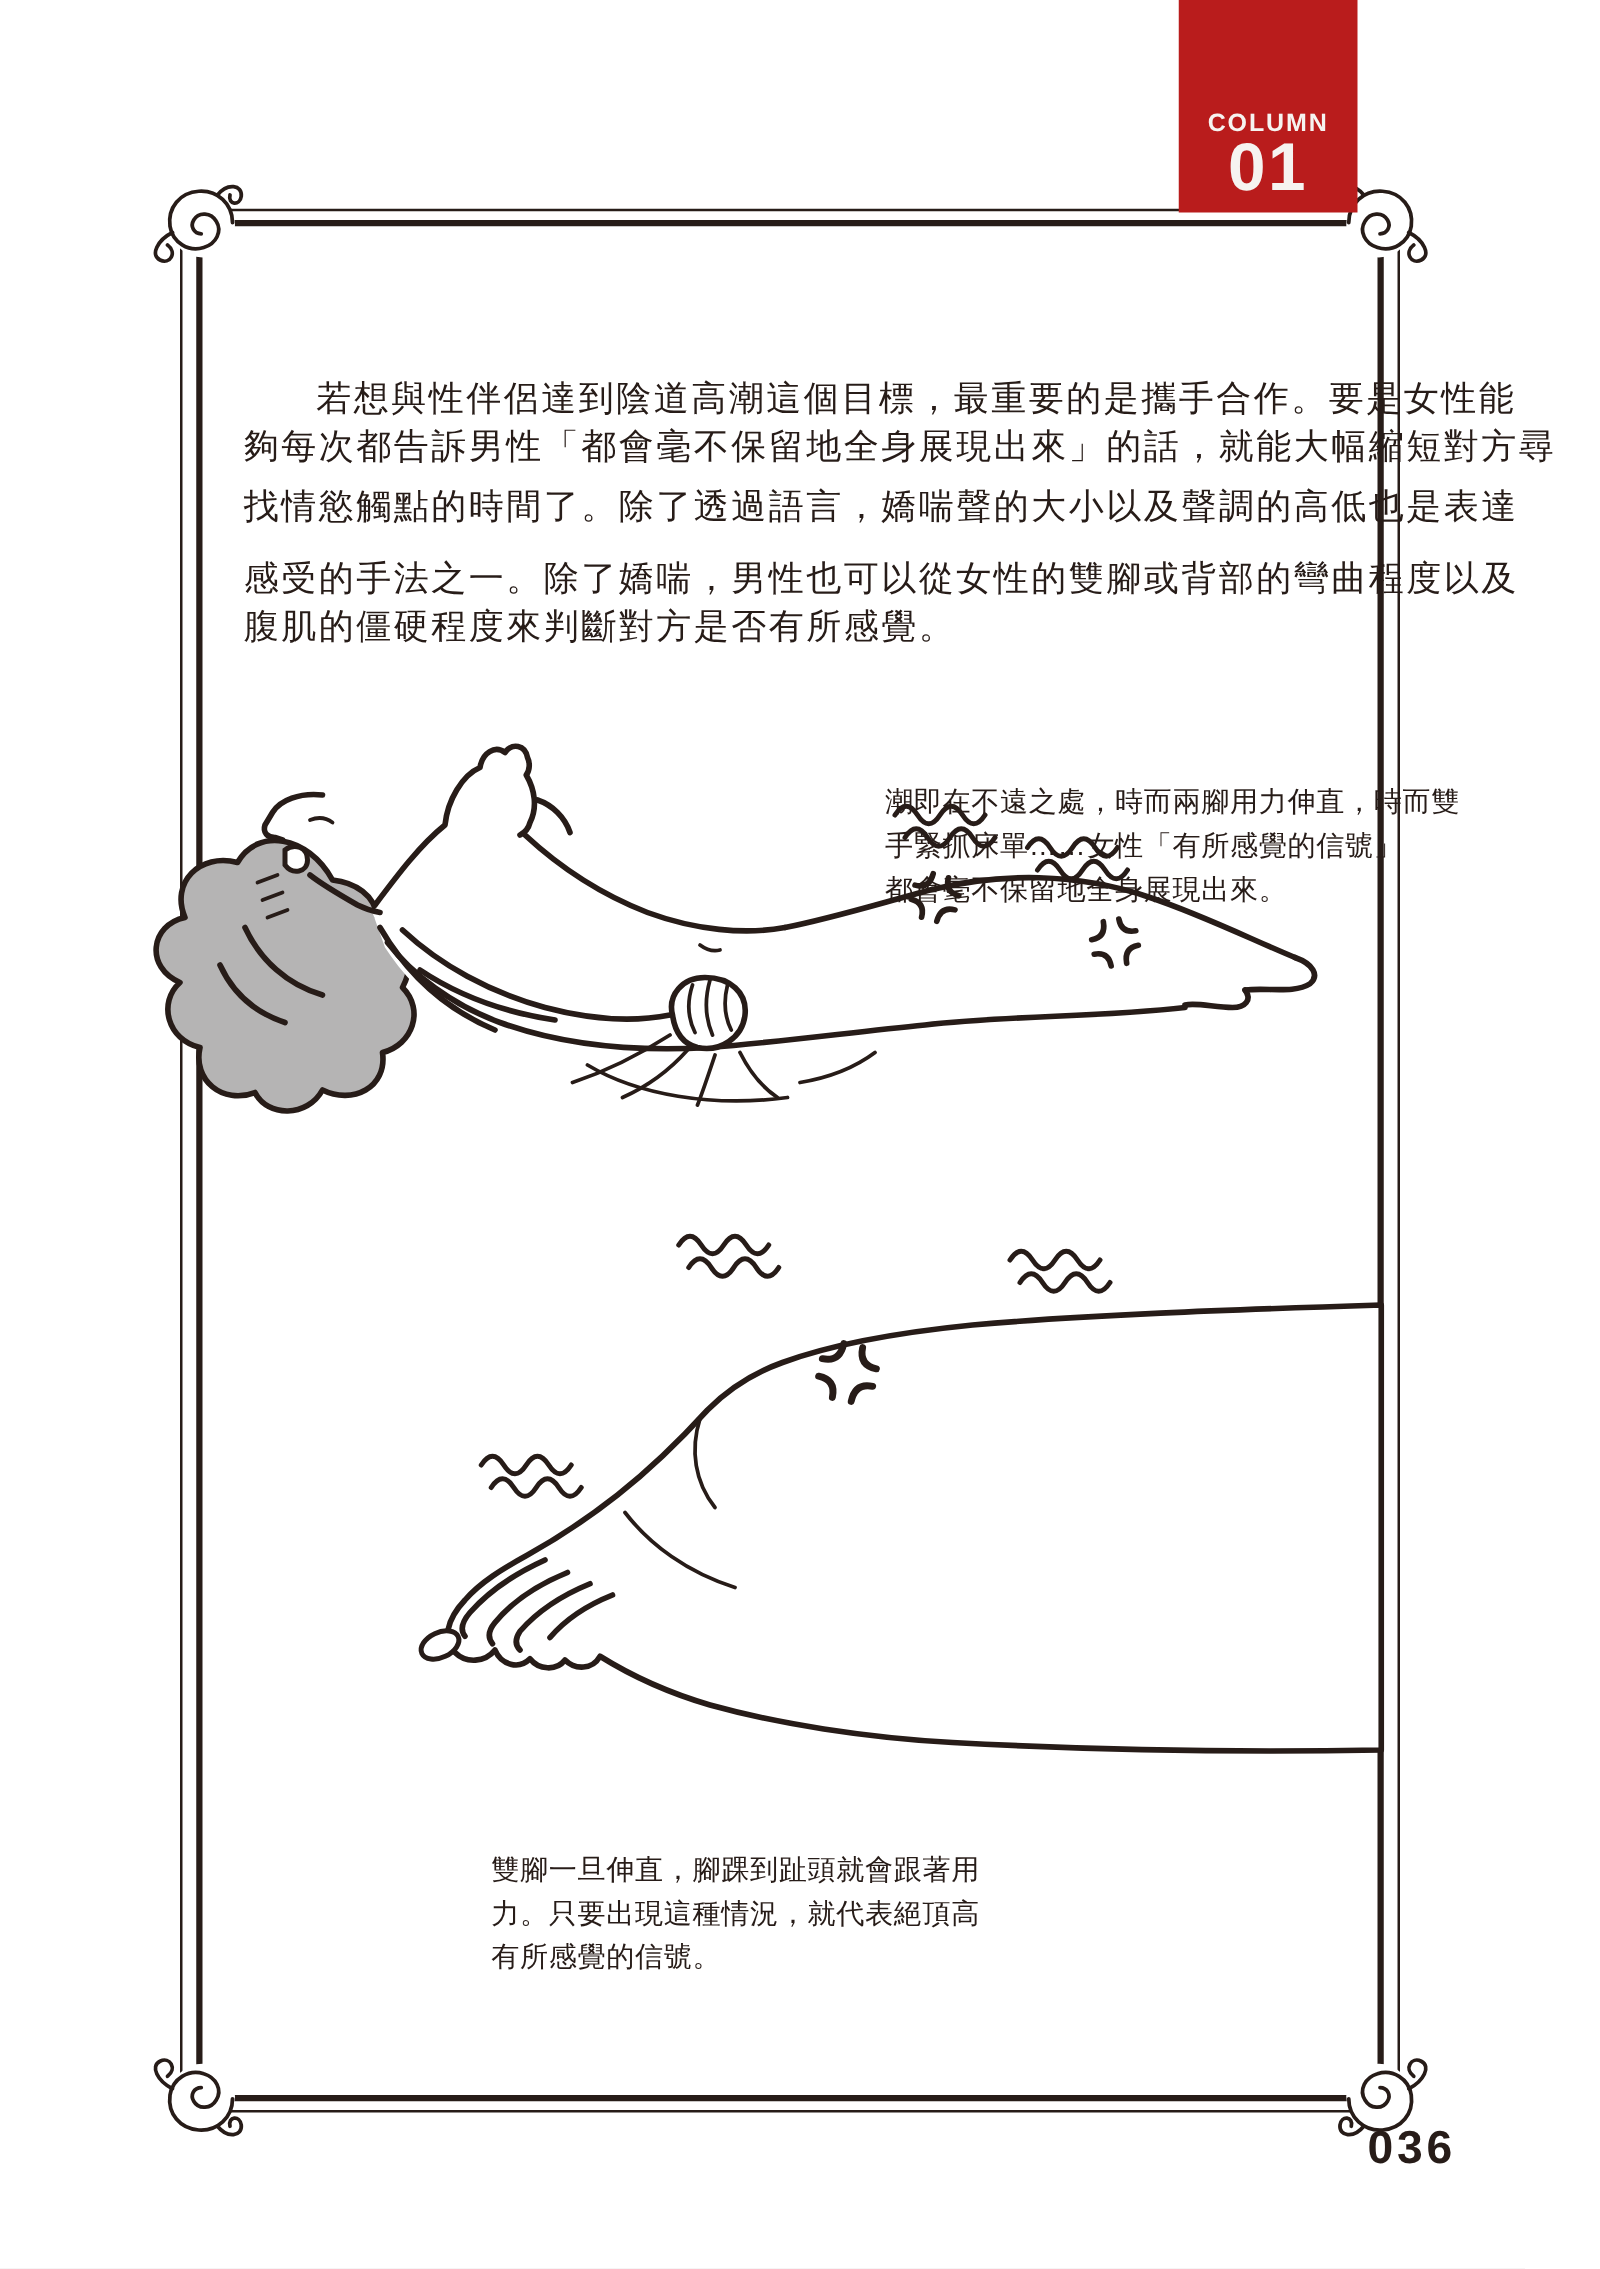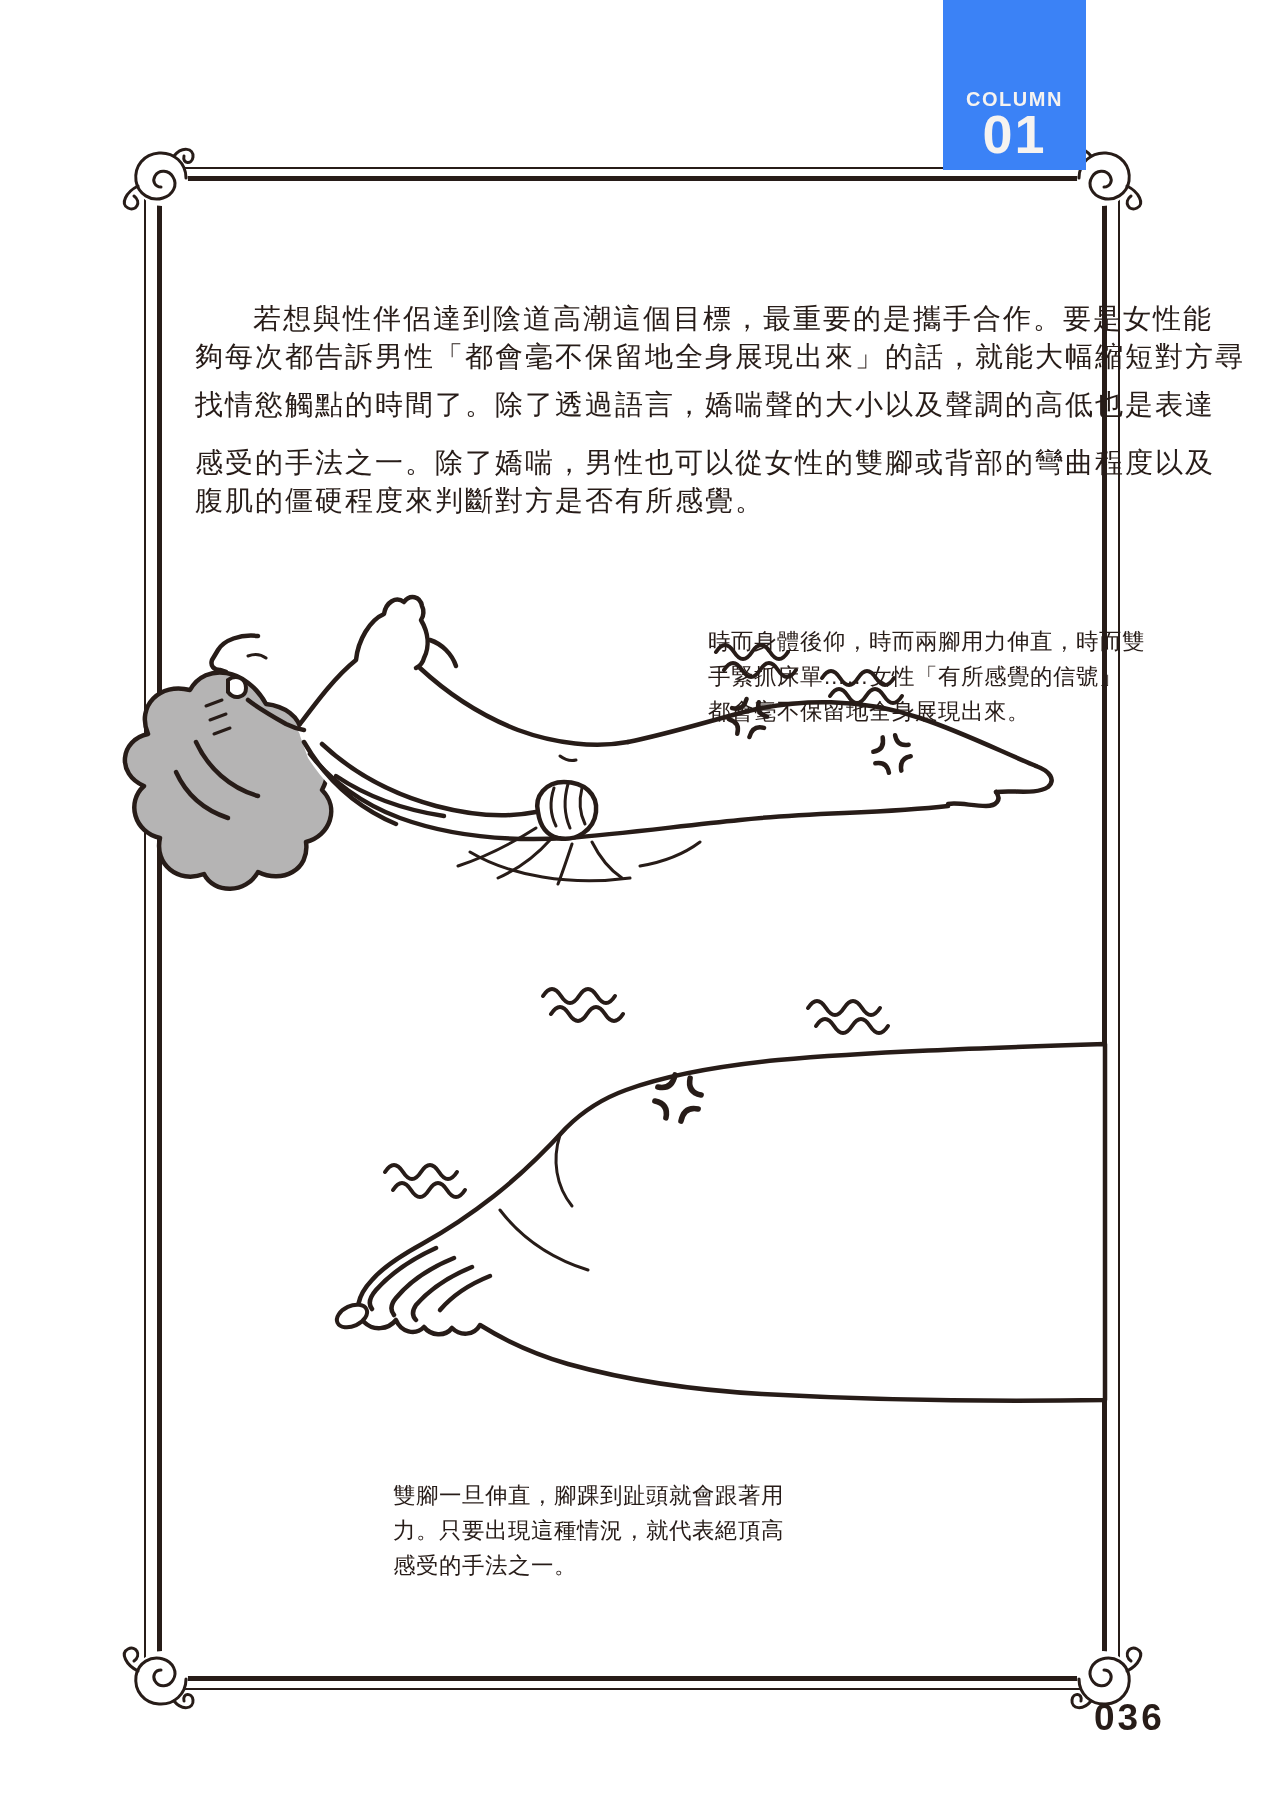--- a/index.html
+++ b/index.html
@@ -5,21 +5,21 @@
   html,body{margin:0;padding:0;background:#e8e8e8;}
   .page{
     position:relative;width:1280px;height:1815px;background:#ffffff;
     overflow:hidden;font-family:"Liberation Sans",sans-serif;color:#271c18;
     margin:0 auto;
   }
   .abs{position:absolute;}
 
   
   .column-box{
-    left:943px;top:0;width:143px;height:170px;background:#3b82f6;z-index:6;
+    left:943px;top:0;width:143px;height:170px;background:#b91c1c;z-index:6;
     display:flex;flex-direction:column;justify-content:flex-end;align-items:center;
     padding-bottom:10px;box-sizing:border-box;color:#f6f3f0;
   }
   .column-label{font-size:20px;font-weight:bold;letter-spacing:1.5px;line-height:1;}
   .column-number{font-size:54px;font-weight:bold;letter-spacing:2px;line-height:0.95;}
 
   
   .frame-outer{left:144px;top:167px;width:976px;height:1523px;border:2px solid #271c18;box-sizing:border-box;border-radius:3px;}
   .frame-inner{left:157px;top:176px;width:950px;height:1505px;border:5px solid #271c18;box-sizing:border-box;border-radius:12px;}
   .ornament{width:80px;height:80px;z-index:4;}
@@ -83,21 +83,21 @@
 
   <div>
     <div class="abs para-line para-indent" style="top:300px;">若想與性伴侶達到陰道高潮這個目標，最重要的是攜手合作。要是女性能</div>
     <div class="abs para-line" style="top:338px;">夠每次都告訴男性「都會毫不保留地全身展現出來」的話，就能大幅縮短對方尋</div>
     <div class="abs para-line" style="top:386px;">找情慾觸點的時間了。除了透過語言，嬌喘聲的大小以及聲調的高低也是表達</div>
     <div class="abs para-line" style="top:444px;text-align:right;">感受的手法之一。除了嬌喘，男性也可以從女性的雙腳或背部的彎曲程度以及</div>
     <div class="abs para-line" style="top:482px;text-align:right;">腹肌的僵硬程度來判斷對方是否有所感覺。</div>
   </div>
 
   <div class="abs caption caption-top">
-    <div>時而身體後仰，時而兩腳用力伸直，時而雙</div>
+    <div>潮即在不遠之處，時而兩腳用力伸直，時而雙</div>
     <div>手緊抓床單……女性「有所感覺的信號」</div>
     <div>都會毫不保留地全身展現出來。</div>
   </div>
 
   <svg class="abs ill" style="left:140px;top:575px;width:940px;height:335px;" viewBox="140 575 940 335">
     <defs>
       <path id="squig" d="M 0,0 q 9,-14 18,0 q 9,14 18,0 q 9,-14 18,0 q 9,14 18,0" fill="none" stroke="#271c18" stroke-width="4" stroke-linecap="round"></path>
       <g id="anger" fill="none" stroke="#271c18" stroke-width="5" stroke-linecap="round">
         <path d="M -20,-6 Q -7,-6 -7,-20"></path>
           <path d="M 7,-20 Q 7,-7 20,-7"></path>
@@ -186,18 +186,18 @@
         <use href="#squig2" x="816" y="1026"></use>
       <use href="#squig2" x="385" y="1172"></use>
         <use href="#squig2" x="393" y="1190"></use>
     </g>
     <use href="#anger2" transform="translate(678,1098) rotate(12) scale(1.1)"></use>
   </svg>
 
   <div class="abs caption caption-bottom">
     <div>雙腳一旦伸直，腳踝到趾頭就會跟著用</div>
     <div>力。只要出現這種情況，就代表絕頂高</div>
-    <div>感受的手法之一。</div>
+    <div>有所感覺的信號。</div>
   </div>
 
   <div class="abs page-number">036</div>
 
 </div>
 
 </body></html>

